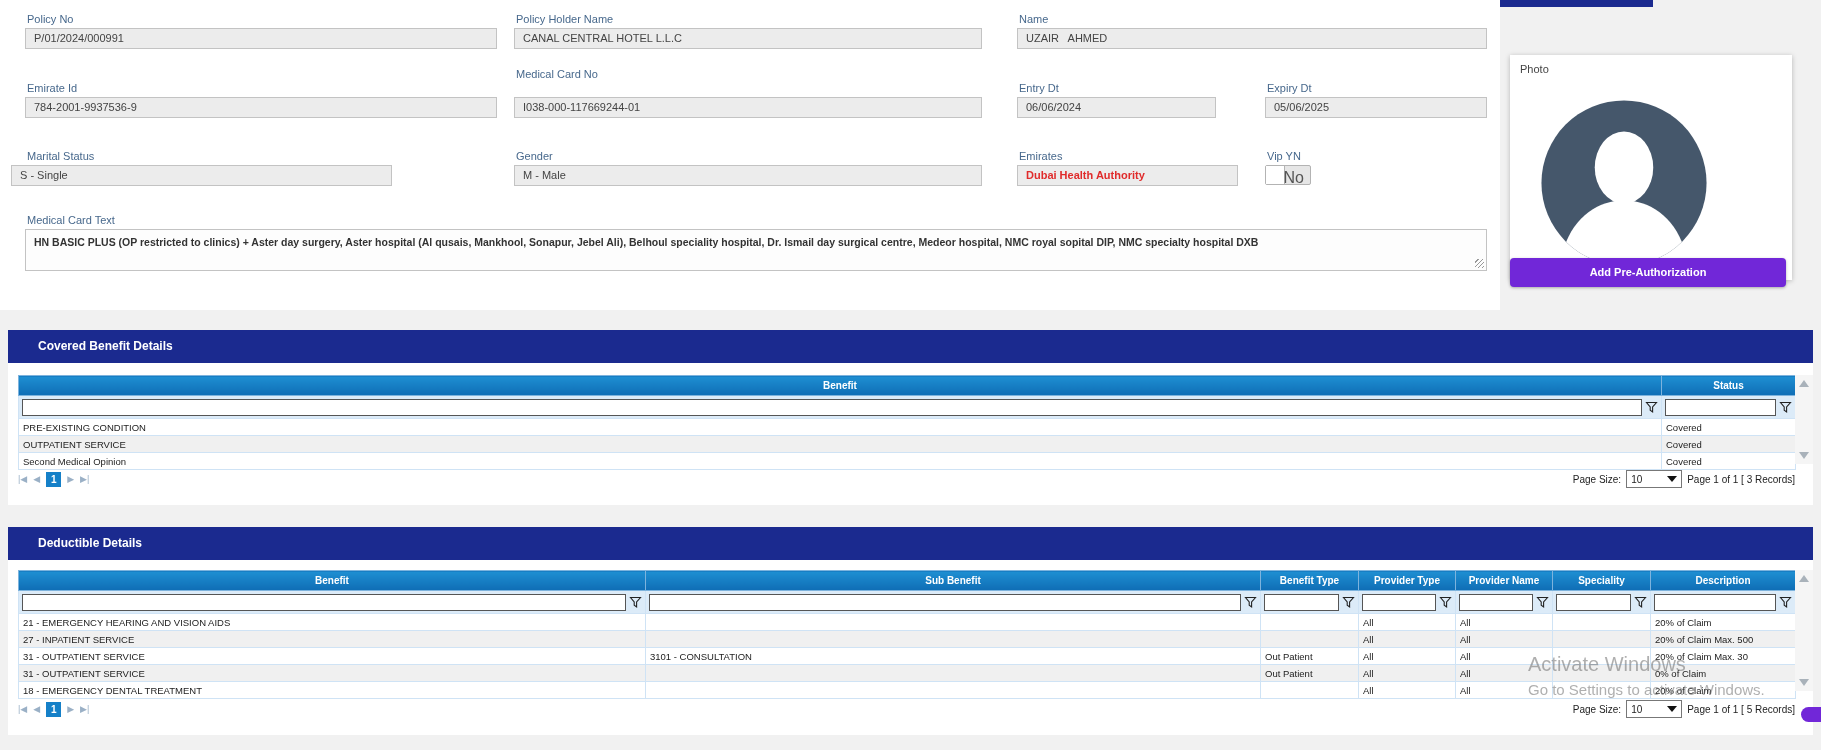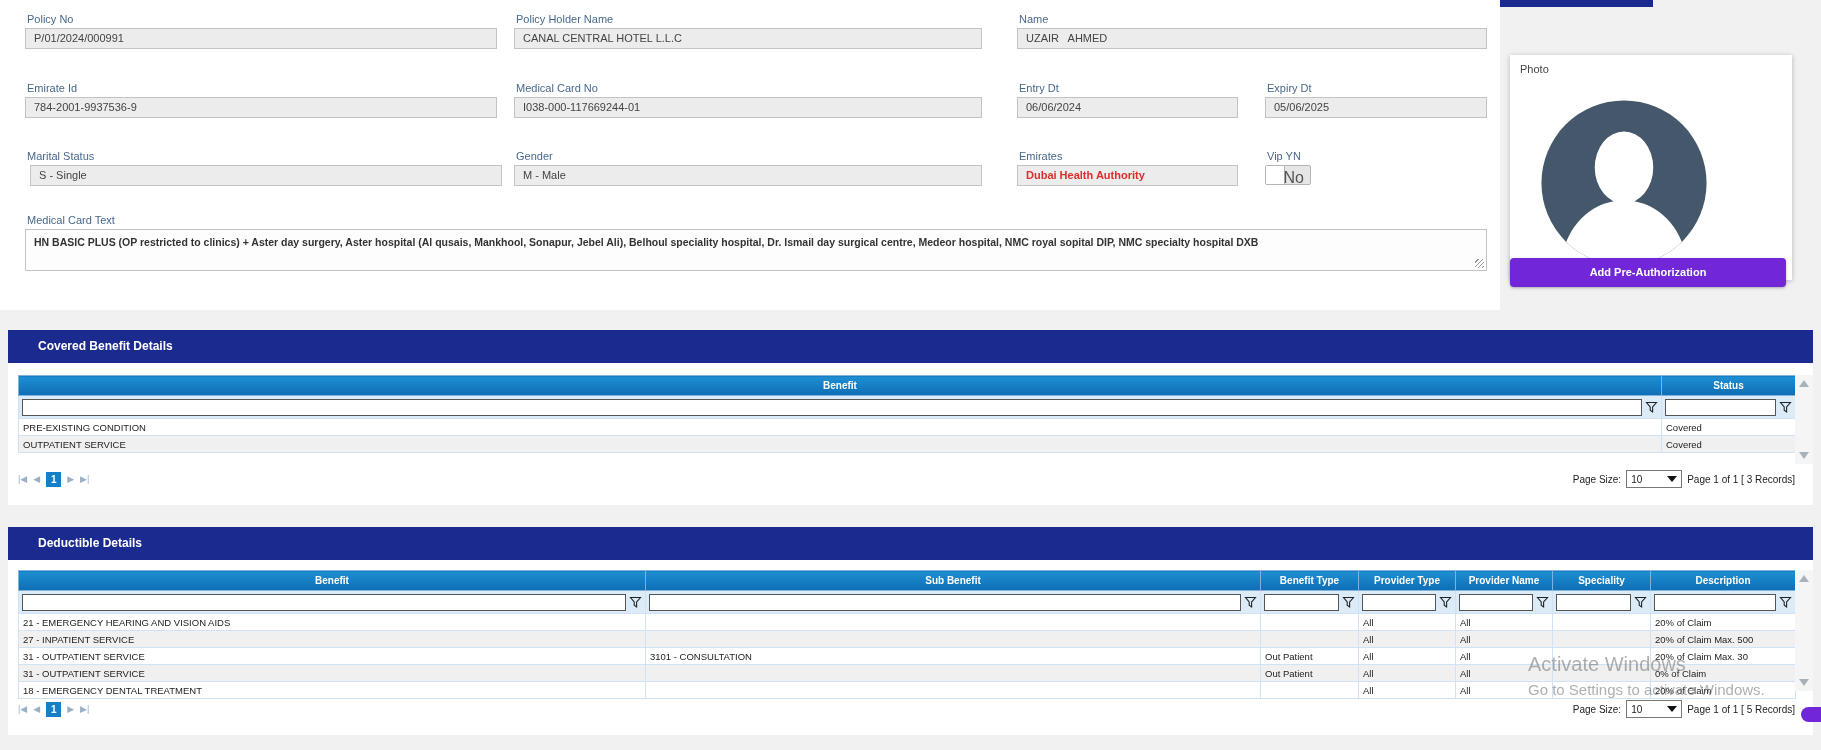--- a/index.html
+++ b/index.html
@@ -108,31 +108,31 @@
 
   <div class="fld-label" style="left:516px;top:13px">Policy Holder Name</div>
   <div class="fld" style="left:514px;top:28px;width:468px">CANAL CENTRAL HOTEL L.L.C</div>
 
   <div class="fld-label" style="left:1019px;top:13px">Name</div>
   <div class="fld ws-pre" style="left:1017px;top:28px;width:470px">UZAIR   AHMED</div>
 
   <div class="fld-label" style="left:27px;top:82px">Emirate Id</div>
   <div class="fld" style="left:25px;top:97px;width:472px">784-2001-9937536-9</div>
 
-  <div class="fld-label" style="left:516px;top:82px">Medical Card No</div>
+  <div class="fld-label" style="left:516px;top:68px">Medical Card No</div>
   <div class="fld" style="left:514px;top:97px;width:468px">I038-000-117669244-01</div>
 
   <div class="fld-label" style="left:1019px;top:82px">Entry Dt</div>
-  <div class="fld" style="left:1017px;top:97px;width:221px">06/06/2024</div>
+  <div class="fld" style="left:1017px;top:97px;width:199px">06/06/2024</div>
 
   <div class="fld-label" style="left:1267px;top:82px">Expiry Dt</div>
   <div class="fld" style="left:1265px;top:97px;width:222px">05/06/2025</div>
 
   <div class="fld-label" style="left:27px;top:150px">Marital Status</div>
-  <div class="fld" style="left:30px;top:165px;width:472px">S - Single</div>
+  <div class="fld" style="left:11px;top:165px;width:381px">S - Single</div>
 
   <div class="fld-label" style="left:516px;top:150px">Gender</div>
   <div class="fld" style="left:514px;top:165px;width:468px">M - Male</div>
 
   <div class="fld-label" style="left:1019px;top:150px">Emirates</div>
   <div class="fld red-bold" style="left:1017px;top:165px;width:221px">Dubai Health Authority</div>
 
   <div class="fld-label" style="left:1267px;top:150px">Vip YN</div>
   <div class="abs toggle">
     <span class="toggle-knob"></span>
@@ -204,20 +204,24 @@
     </thead>
     <tbody>
       <tr>
         <td>PRE-EXISTING CONDITION</td>
         <td>Covered</td>
       </tr>
       <tr class="row-alt">
         <td>OUTPATIENT SERVICE</td>
         <td>Covered</td>
       </tr>
+      <tr>
+        <td>Second Medical Opinion</td>
+        <td>Covered</td>
+      </tr>
     </tbody>
   </table>
 
   <div class="vscroll" style="left:1795px;top:375px;height:89px">
     <span class="arr arr-up"></span>
     <span class="arr arr-down"></span>
   </div>
 
   <div class="pgbar" style="left:18px;top:469px;width:1777px">
     <div class="pager">

